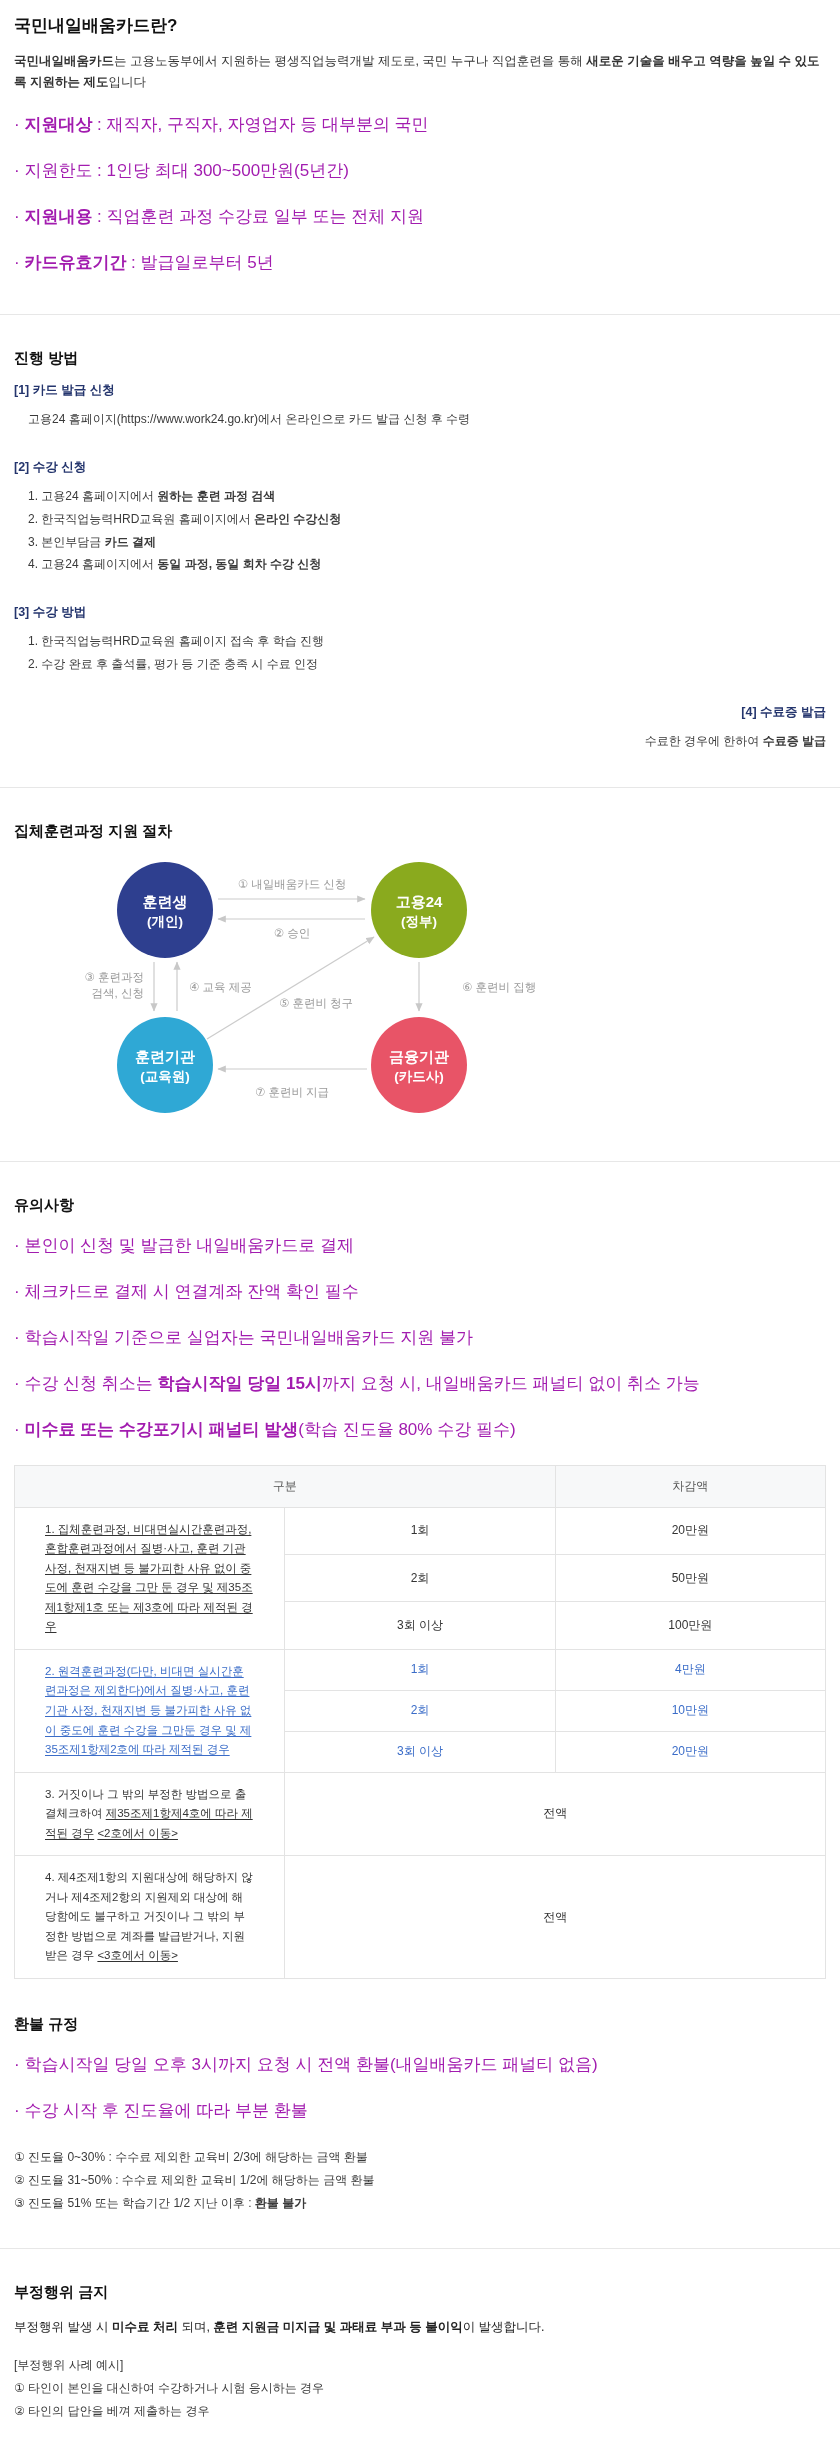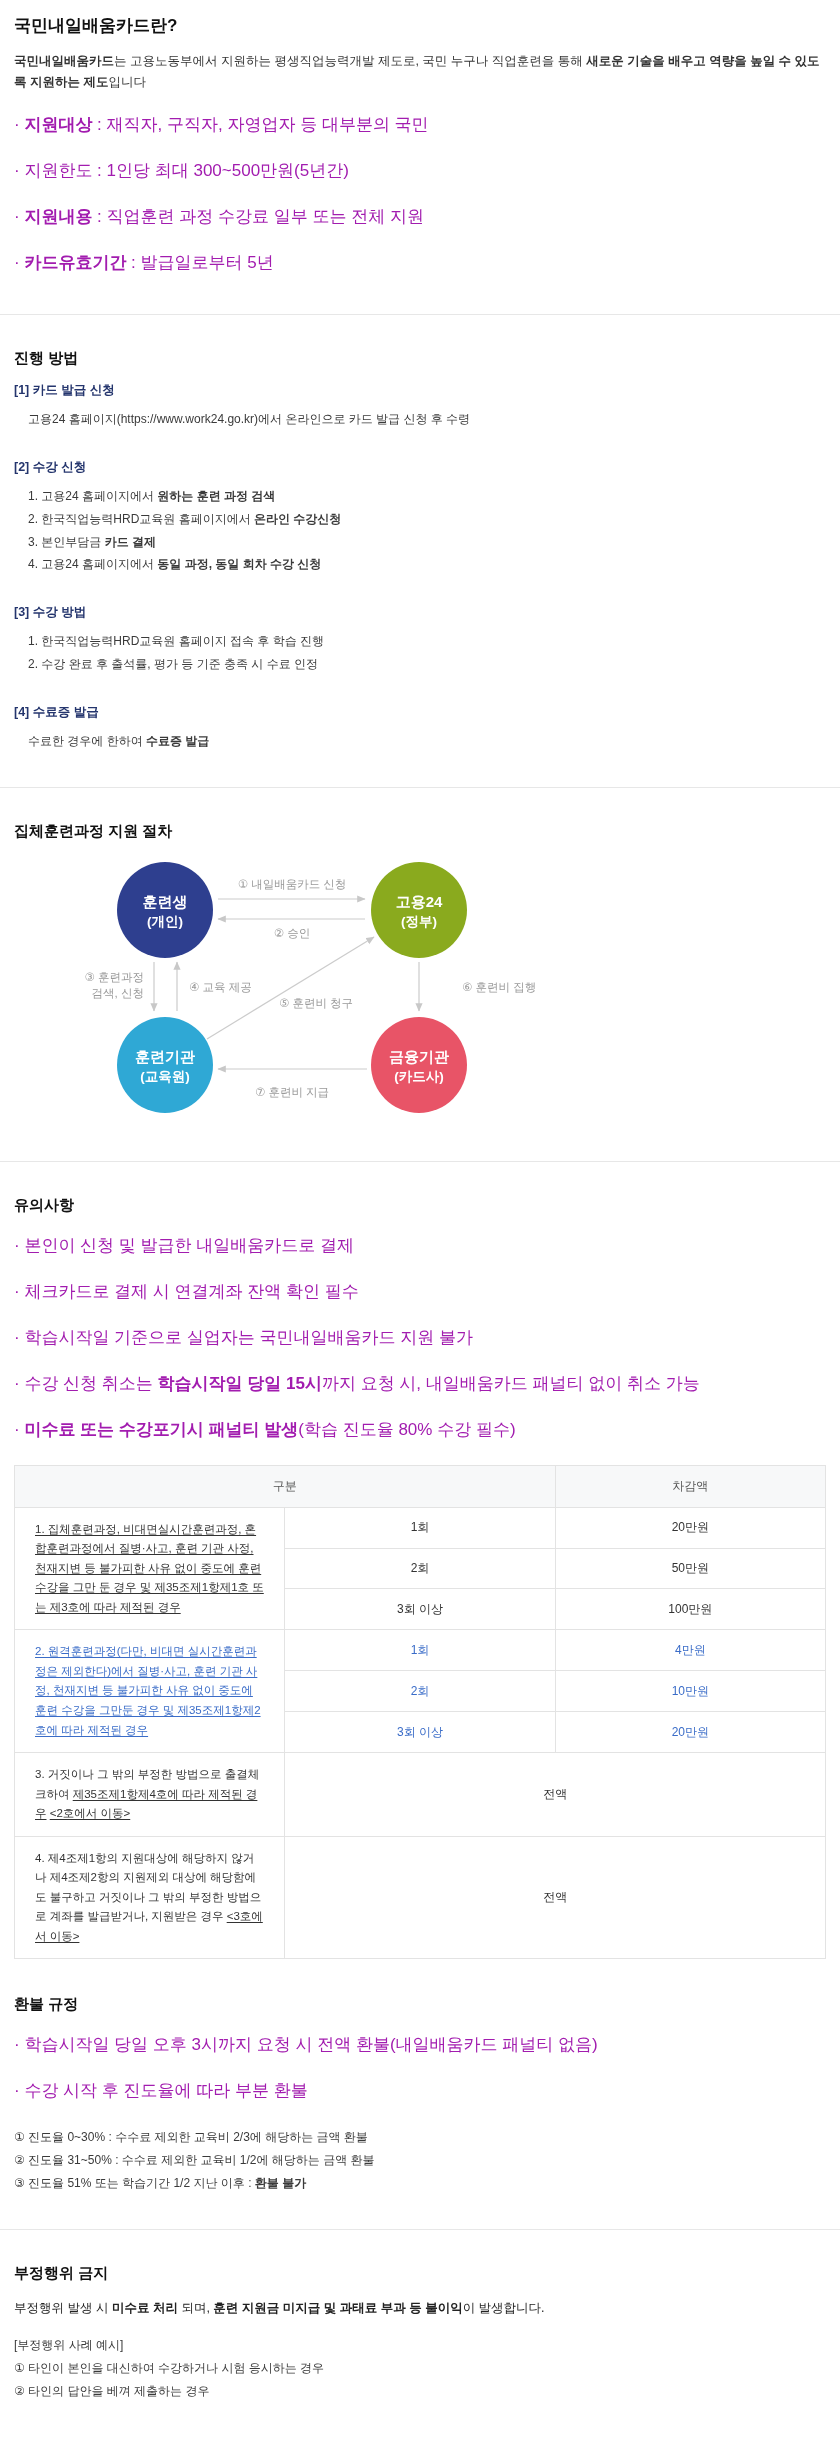--- a/index.html
+++ b/index.html
@@ -14,37 +14,37 @@
   h1 { font-size:17px; color:#111; margin:4px 0 14px; font-weight:700; }
   h2 { font-size:15px; color:#111; margin:0 0 14px; font-weight:700; }
 
   .lead { font-size:12.5px; line-height:1.65; color:#333; margin-bottom:16px; }
 
   .dotlist li { list-style:none; font-size:17px; line-height:2.0; color:#a21caf;margin-top:12px; }
 
   .divider { border:0; border-top:1px solid #e7e7e7; margin:34px -14px; }
 
   .step { margin-bottom:28px; }
-  .step:last-child { margin-bottom:0; }
+  .step:last-child { margin-bottom:0;text-align:right; }
   .step-h { color:#24356d; font-weight:700; font-size:12.5px; margin-bottom:9px; }
   .step-lines div { font-size:12px; line-height:1.9; color:#3a3a3a; padding-left:14px; }
 
   .b { font-weight:700; }
   .u { text-decoration:underline; text-underline-offset:2px; }
 
   .flow { display:block; margin:14px 0 20px; }
   .edge { stroke:#cccccc; stroke-width:1.2; }
   .elabel { font-size:11.5px; fill:#999; }
   .nlabel1 { fill:#fff; font-weight:700; font-size:15px; }
   .nlabel2 { fill:#fff; font-weight:700; font-size:13.5px; }
 
   table.penalty { width:100%; border-collapse:collapse; margin-top:18px; table-layout:fixed; }
   table.penalty th, table.penalty td { border:1px solid #e3e3e3; }
   table.penalty th { background:#f7f8f9; font-weight:400; color:#555; font-size:12px; height:42px; }
-  td.desc { width:45%; padding:12px 20px; font-size:11.5px; line-height:1.7; color:#333; vertical-align:middle; }
+  td.desc { width:45%; padding:12px 30px; font-size:11.5px; line-height:1.7; color:#333; vertical-align:middle; }
   td.cnt  { width:15%; text-align:center; font-size:12px; color:#333; height:40px; }
   td.amt  { width:40%; text-align:center; font-size:12px; color:#333; height:40px;margin-top:31px; }
   td.full { text-align:center; font-size:12px; color:#333; height:62px; }
   .blue, .blue span { color:#3a6cc8 !important; }
 
   .sect-gap { margin-top:36px; }
   .plainline { font-size:12px; line-height:1.9; color:#3a3a3a; }
   .mc-lead { font-size:12.5px; line-height:1.8; color:#222; margin-bottom:14px; }
   .mc-label { font-size:12px; color:#3a3a3a; line-height:2.0; }
 </style>

